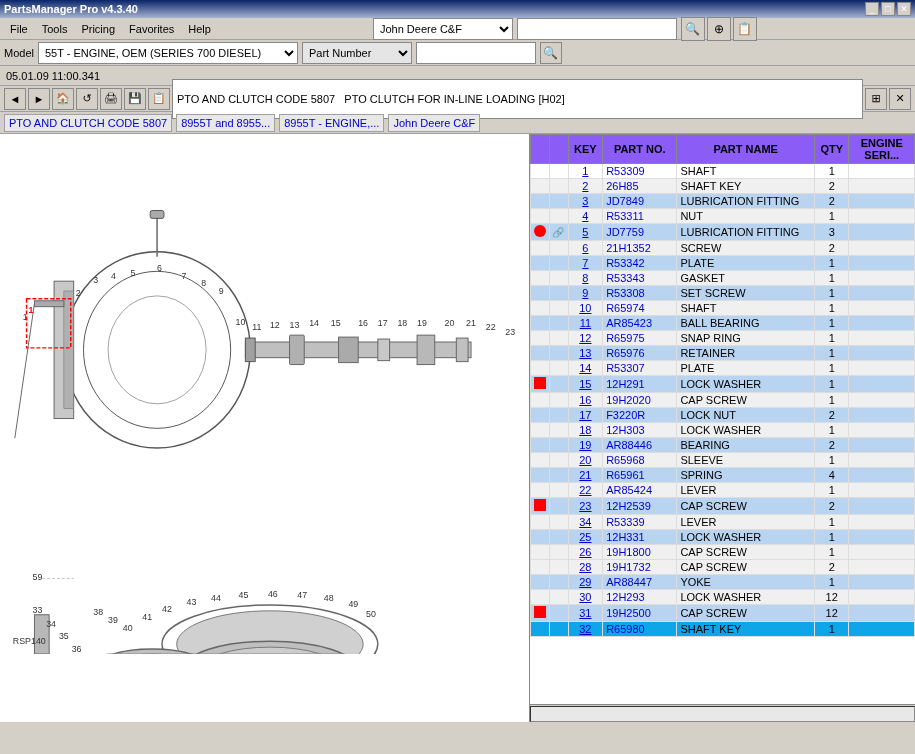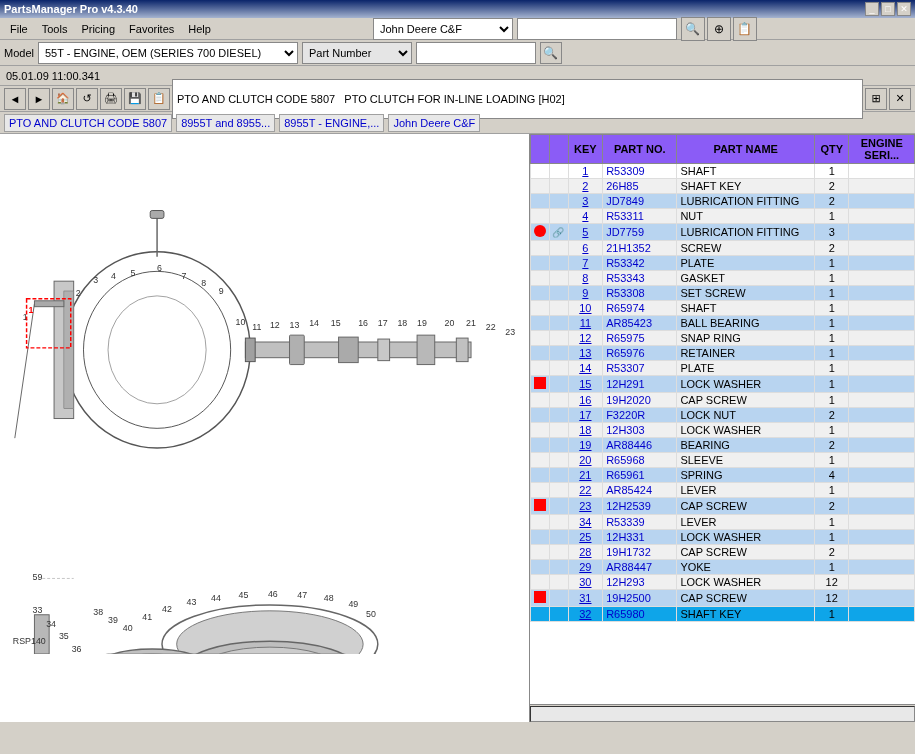--- a/index.html
+++ b/index.html
@@ -667,20 +667,29 @@
     <td style="text-align:center;padding:1px 2px;"></td>
     <td class="key-col" style="text-align:center;">25</td>
     <td class="part-no-col">12H331</td>
     <td class="part-name-col">LOCK WASHER</td>
     <td class="qty-col">1</td>
     <td class="engine-col"></td>
   </tr>
             <tr style="background: rgb(240, 240, 240);">
     <td style="text-align:center;padding:1px 2px;"></td>
     <td style="text-align:center;padding:1px 2px;"></td>
+    <td class="key-col" style="text-align:center;">26</td>
+    <td class="part-no-col">19H1800</td>
+    <td class="part-name-col">CAP SCREW</td>
+    <td class="qty-col">1</td>
+    <td class="engine-col"></td>
+  </tr>
+            <tr style="background: rgb(240, 240, 240);">
+    <td style="text-align:center;padding:1px 2px;"></td>
+    <td style="text-align:center;padding:1px 2px;"></td>
     <td class="key-col" style="text-align:center;">28</td>
     <td class="part-no-col">19H1732</td>
     <td class="part-name-col">CAP SCREW</td>
     <td class="qty-col">2</td>
     <td class="engine-col"></td>
   </tr>
             <tr style="background: rgb(184, 212, 240);">
     <td style="text-align:center;padding:1px 2px;"></td>
     <td style="text-align:center;padding:1px 2px;"></td>
     <td class="key-col" style="text-align:center;">29</td>

